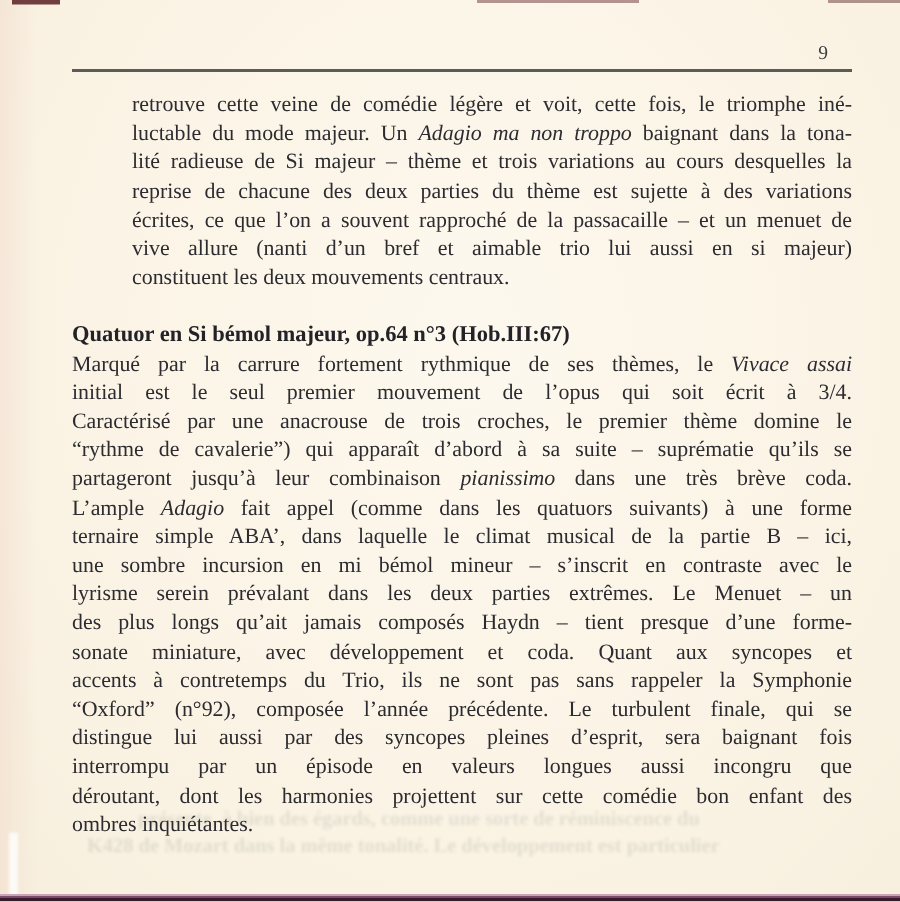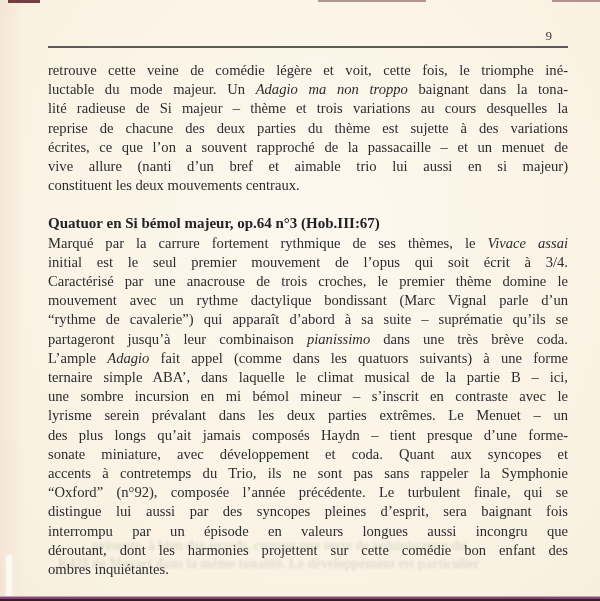--- a/index.html
+++ b/index.html
@@ -36,21 +36,21 @@
 
   .content {
     position: absolute; left: 48px; top: 26px; width: 520px;
     color: #2c2b30;
   }
   .pagenum-row { height: 19px; text-align: right; padding-right: 16px; box-sizing: border-box; }
   .pagenum { font-size: 13px; color: #3c3b40; }
   .rule { height: 2px; background: #5b5b5a; margin-top: 1px; }
 
   .bodytext { font-size: 14.6px; line-height: 19.2px; }
-  .para-1 { margin-top: 13px; }
+  .para-1 { margin-top: 13px; margin-left: 40px; }
   .heading {
     margin-top: 19px;
     font-weight: bold;
     font-size: 15px;
     line-height: 19.2px;
     color: #232227;
   }
   .para-2 { margin-top: 0; }
 
   .line { text-align: justify; text-align-last: justify; white-space: normal; }
@@ -93,21 +93,20 @@
         <div class="line"><span>vive allure (nanti d’un bref et aimable trio lui aussi en si majeur)</span></div>
         <div class="line last"><span>constituent les deux mouvements centraux.</span></div>
       </div>
 
     <div class="heading">Quatuor en Si bémol majeur, op.64 n°3 (Hob.III:67)</div>
 
     <div class="bodytext para-2">
         <div class="line"><span>Marqué par la carrure fortement rythmique de ses thèmes, le </span><i>Vivace assai</i></div>
         <div class="line"><span>initial est le seul premier mouvement de l’opus qui soit écrit à 3/4.</span></div>
         <div class="line"><span>Caractérisé par une anacrouse de trois croches, le premier thème domine le</span></div>
-        <div class="line"><span>mouvement avec un rythme dactylique bondissant (Marc Vignal parle d’un</span></div>
         <div class="line"><span>“rythme de cavalerie”) qui apparaît d’abord à sa suite – suprématie qu’ils se</span></div>
         <div class="line"><span>partageront jusqu’à leur combinaison </span><i>pianissimo</i><span> dans une très brève coda.</span></div>
         <div class="line"><span>L’ample </span><i>Adagio</i><span> fait appel (comme dans les quatuors suivants) à une forme</span></div>
         <div class="line"><span>ternaire simple ABA’, dans laquelle le climat musical de la partie B – ici,</span></div>
         <div class="line"><span>une sombre incursion en mi bémol mineur – s’inscrit en contraste avec le</span></div>
         <div class="line"><span>lyrisme serein prévalant dans les deux parties extrêmes. Le Menuet – un</span></div>
         <div class="line"><span>des plus longs qu’ait jamais composés Haydn – tient presque d’une forme-</span></div>
         <div class="line"><span>sonate miniature, avec développement et coda. Quant aux syncopes et</span></div>
         <div class="line"><span>accents à contretemps du Trio, ils ne sont pas sans rappeler la Symphonie</span></div>
         <div class="line"><span>“Oxford” (n°92), composée l’année précédente. Le turbulent finale, qui se</span></div>

